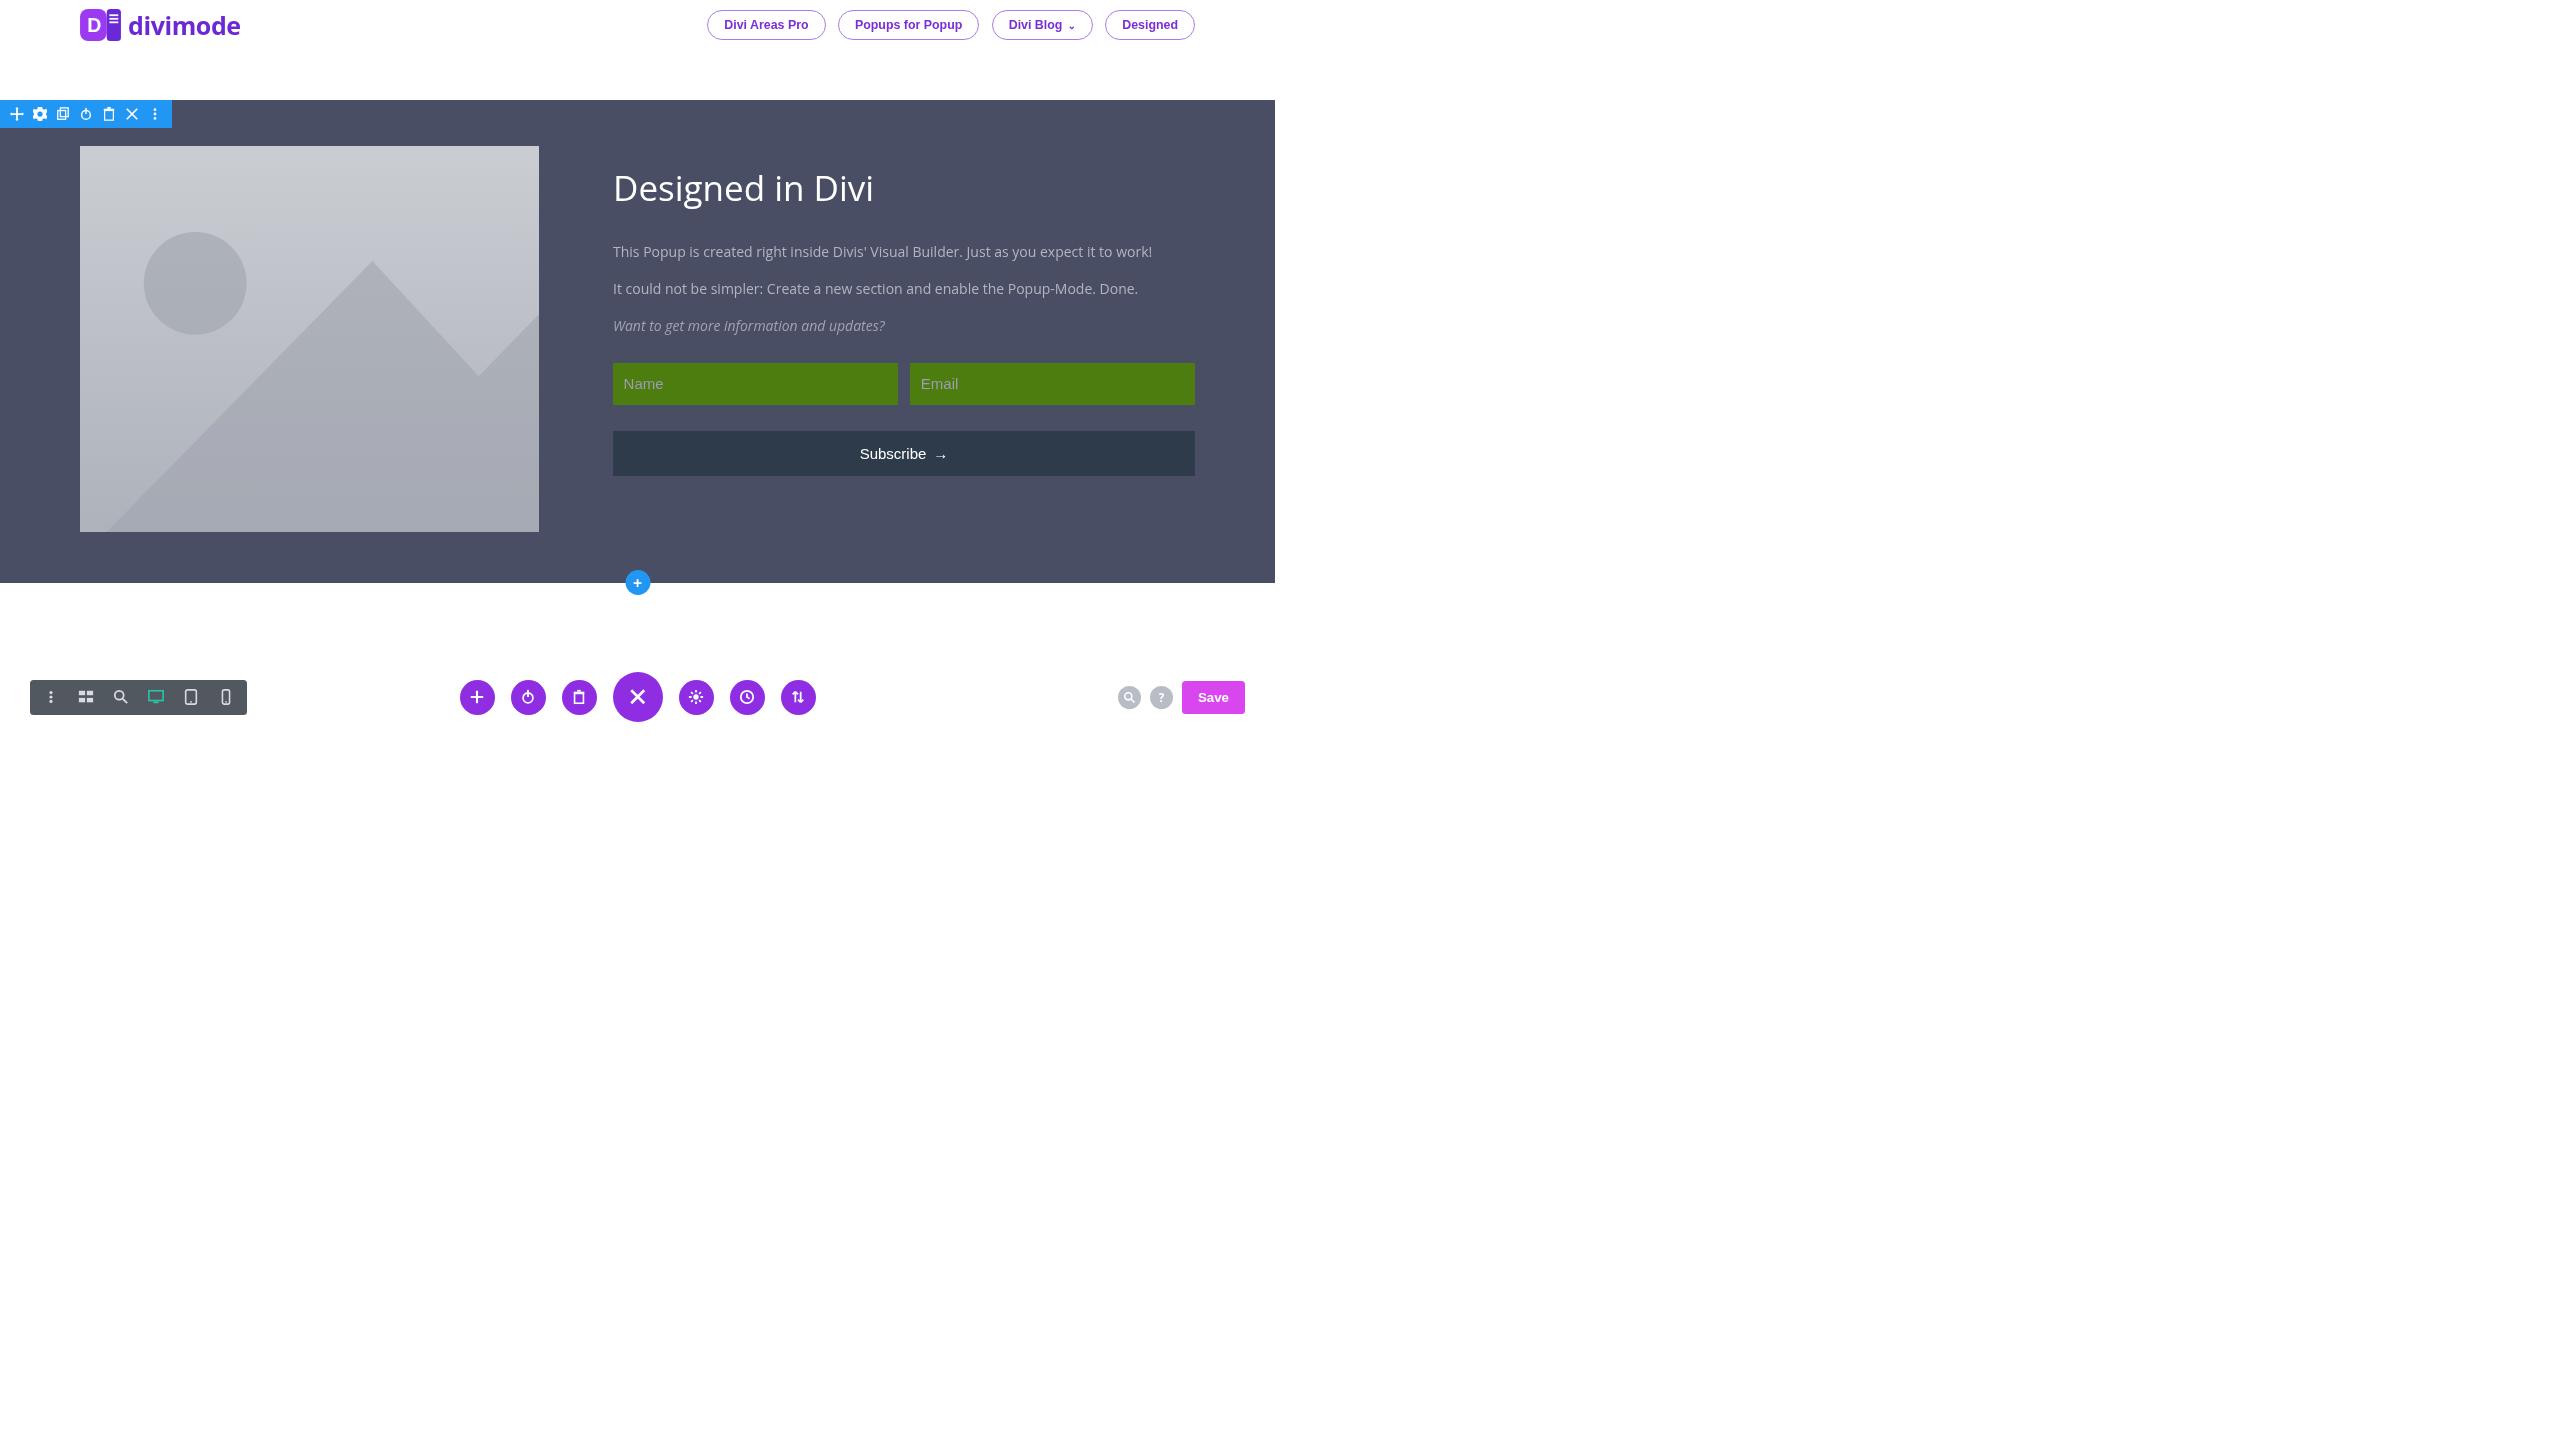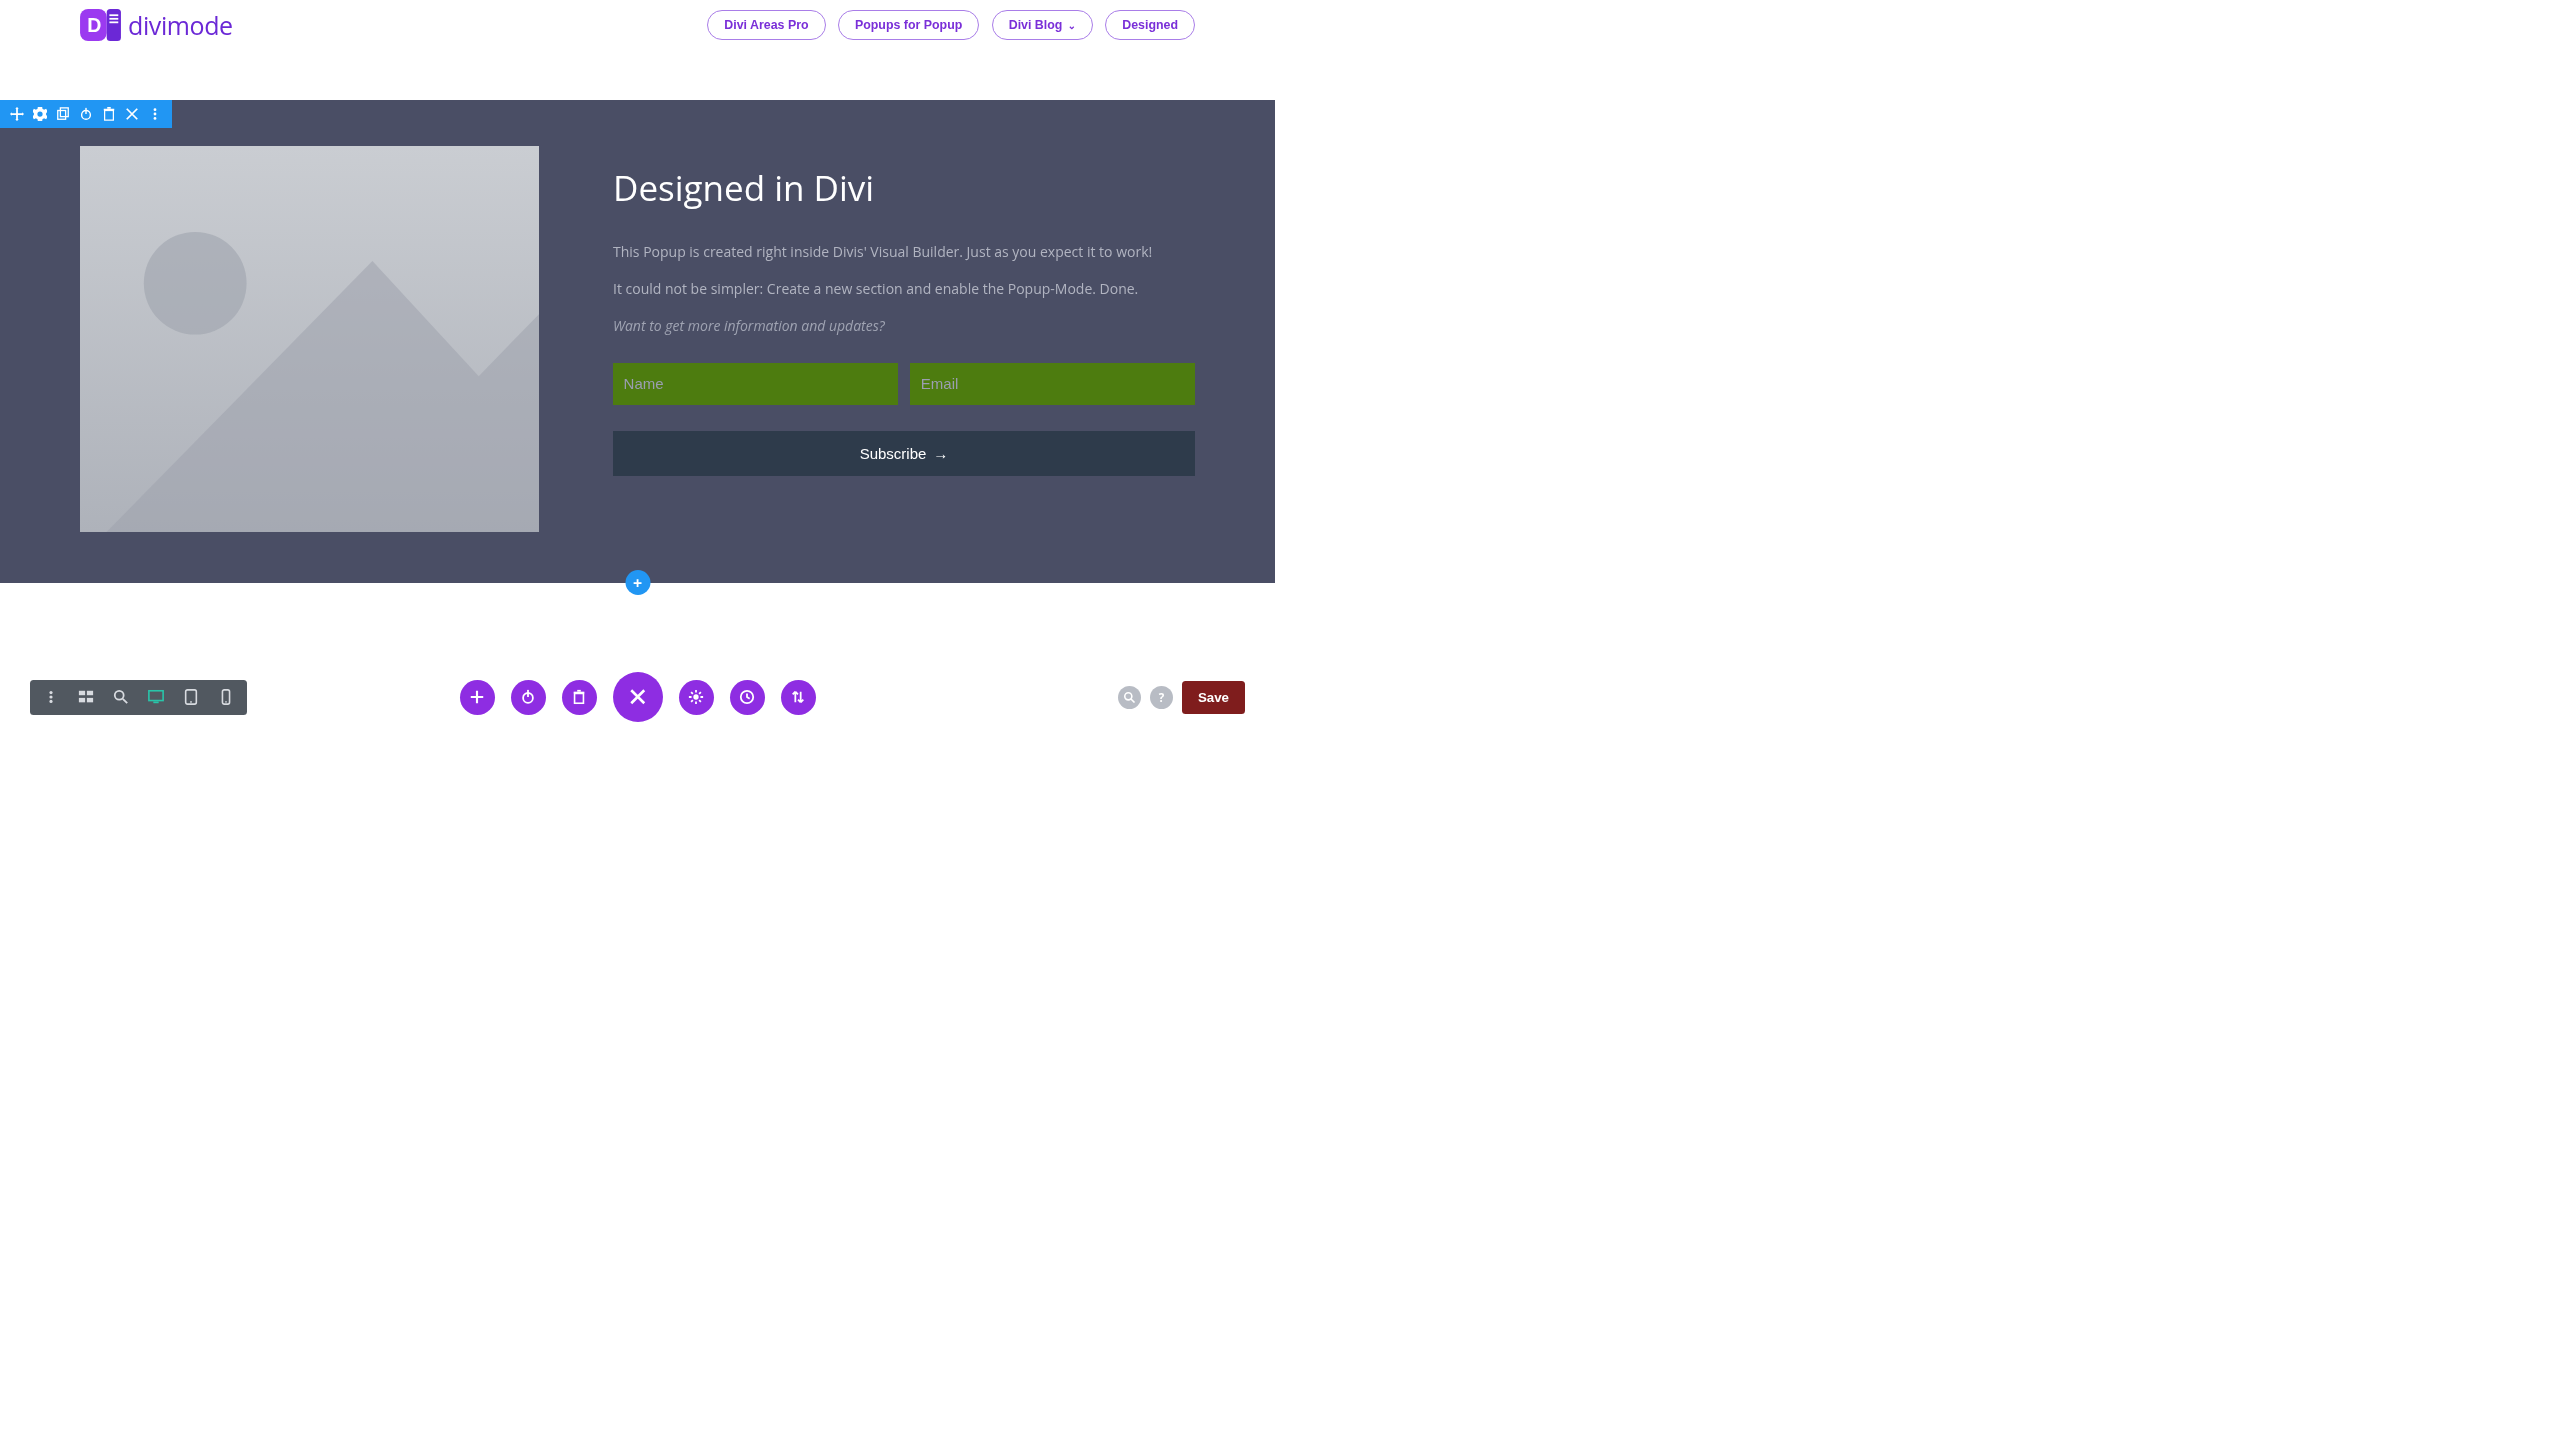--- a/index.html
+++ b/index.html
@@ -3,21 +3,21 @@
 <meta charset="utf-8">
 <style>
 * { margin: 0; padding: 0; box-sizing: border-box; }
 body { font-family: -apple-system, BlinkMacSystemFont, "Segoe UI", "Open Sans", Helvetica, Arial, sans-serif; background: #fff; width: 1275px; height: 727px; overflow: hidden; position: relative; }
 
 
 .header { height: 50px; display: flex; align-items: center; padding: 0 80px; justify-content: space-between; background: #fff; }
 .logo-wrap { display: flex; align-items: center; gap: 7px; }
 .logo-icon { width: 41px; height: 32px; display: flex; align-items: center; }
 .logo-icon svg { width: 41px; height: 32px; }
-.logo-text { font-size: 25px; font-weight: 400; color: #6b28d6; letter-spacing: -0.4px; }
+.logo-text { font-size: 25px; font-weight: 700; color: #6b28d6; letter-spacing: -0.4px; }
 .nav { display: flex; gap: 12.4px; align-items: center; }
 .nav-btn { border: 1.3px solid #a97de8; background: #fff; color: #7a2fd8; font-size: 12.4px; font-weight: 600; padding: 7px 16px; border-radius: 16px; cursor: pointer; display: flex; align-items: center; gap: 5.3px; text-align: right; }
 .nav-btn .chev { font-size: 9.7px; }
 
 
 .section-wrap { position: relative; margin-top: 50px; }
 .section-toolbar { position: absolute; top: 0; left: 0; background: #2196f3; display: flex; align-items: center; height: 28px; padding: 0 5.3px; z-index: 5; }
 .tb-icon { width: 23px; height: 28px; display: flex; align-items: center; justify-content: center; color: #fff; cursor: pointer; }
 .tb-icon svg { width: 14px; height: 14px; fill: #fff; }
 
@@ -47,21 +47,21 @@
 
 .bb-center { display: flex; align-items: center; gap: 16px; position: absolute; left: 50%; transform: translateX(-50%); }
 .round-btn { width: 35px; height: 35px; border-radius: 50%; background: #8e2de2; color: #fff; display: flex; align-items: center; justify-content: center; cursor: pointer; }
 .round-btn svg { width: 16px; height: 16px; fill: #fff; }
 .round-btn.big { width: 50px; height: 50px; }
 .round-btn.big svg { width: 19.5px; height: 19.5px; }
 
 .bb-right { display: flex; align-items: center; gap: 8.9px; }
 .gray-circle { width: 23px; height: 23px; border-radius: 50%; background: #b8bcc4; color: #fff; display: flex; align-items: center; justify-content: center; font-size: 11.5px; font-weight: 700; cursor: pointer; }
 .gray-circle svg { width: 12.4px; height: 12.4px; fill: #fff; }
-.save-btn { background: #7f1d1d; color: #fff; border: none; border-radius: 3.5px; padding: 8.9px 16px; font-size: 13.3px; font-weight: 600; cursor: pointer; }
+.save-btn { background: #d946ef; color: #fff; border: none; border-radius: 3.5px; padding: 8.9px 16px; font-size: 13.3px; font-weight: 600; cursor: pointer; }
 </style>
 </head>
 <body>
 
 <div class="header">
   <div class="logo-wrap">
     <span class="logo-icon">
       <svg viewBox="0 0 46 36">
           <rect x="0" y="0" width="30" height="36" rx="9" fill="#9b3af0"></rect>
           <text x="8" y="26" font-size="22" font-weight="700" fill="#fff" font-family="Arial">D</text>

